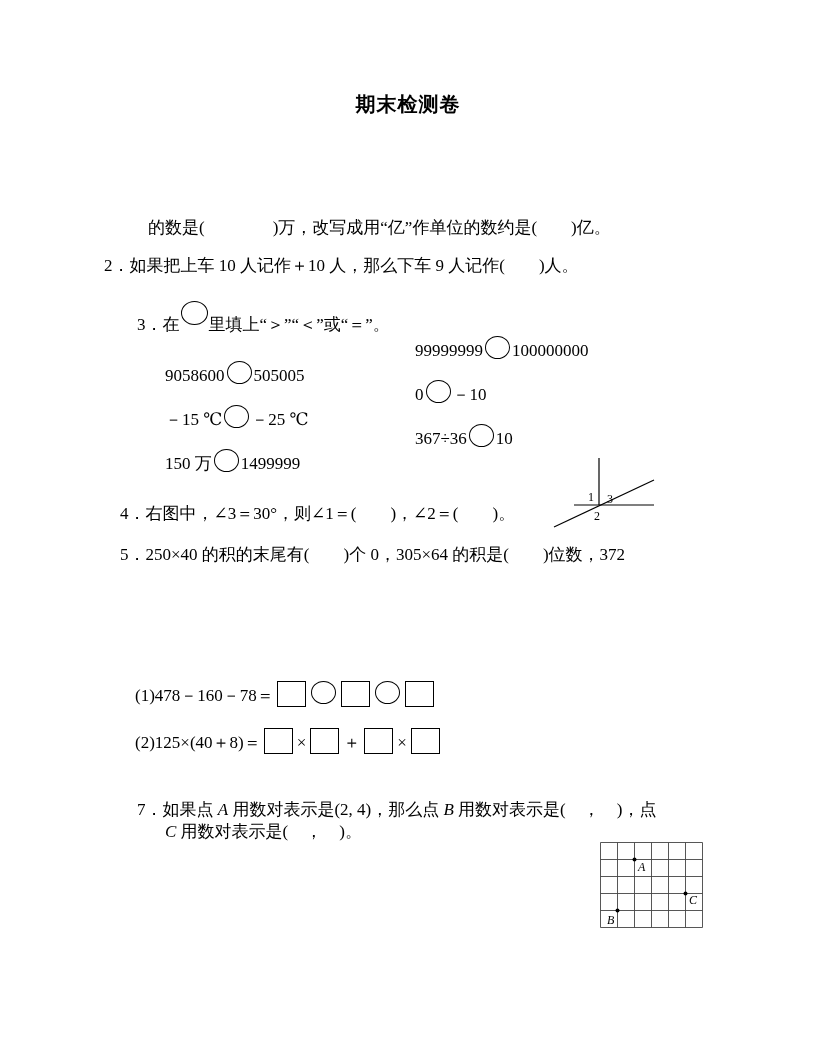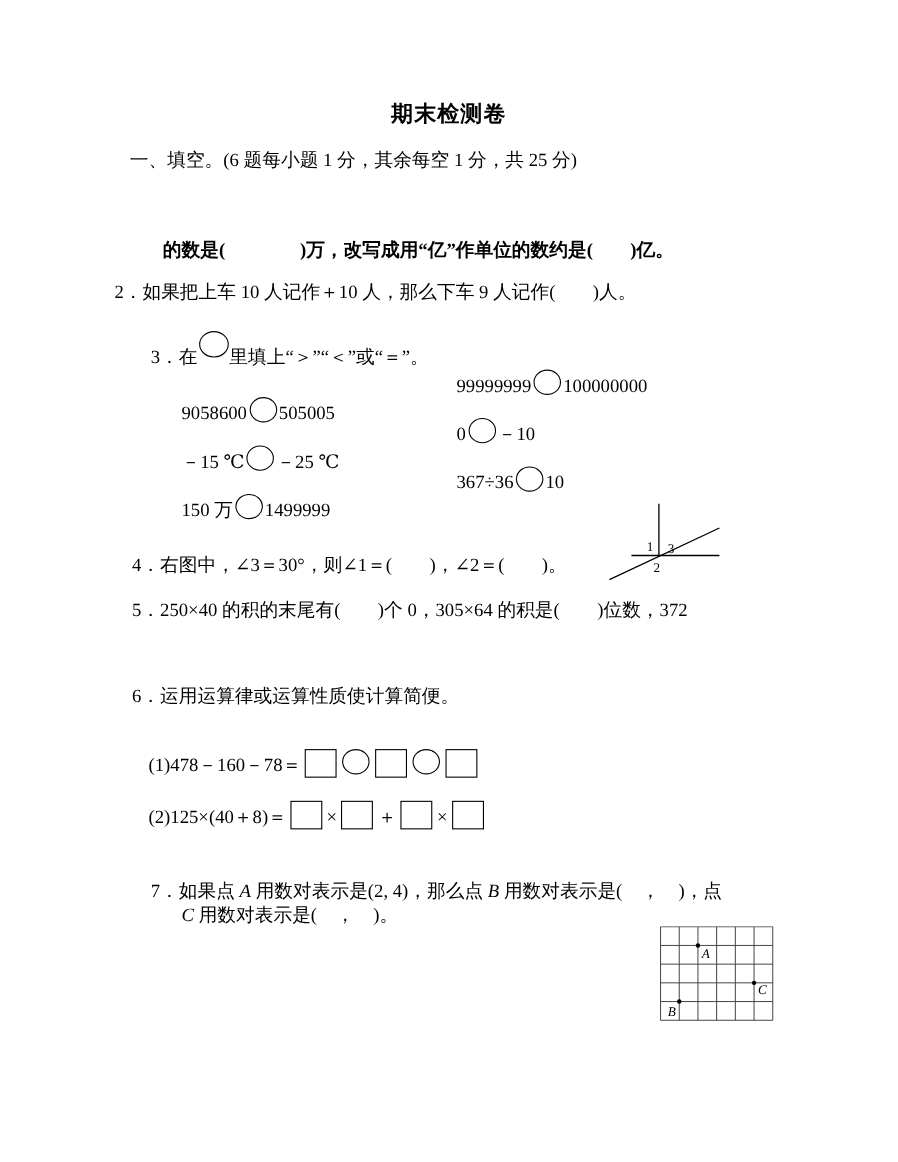--- a/index.html
+++ b/index.html
@@ -29,23 +29,22 @@
   .op{margin:0 1px;}
   svg text{font-family:"Liberation Serif","DejaVu Serif",serif;}
 </style>
 </head>
 <body>
 
 <div class="page">
 
   <div class="abs title" style="top:90px;">期末检测卷</div>
 
-  <div class="abs" style="left:118px;top:134px;">一、填空。(6 题每小题 1 分，其余每空 1 分，共 25 分)</div>
 
-  <div class="abs" style="left:148px;top:216px;font-weight:bold;">的数是(　　　　)万，改写成用“亿”作单位的数约是(　　)亿。</div>
+  <div class="abs" style="left:148px;top:216px;">的数是(　　　　)万，改写成用“亿”作单位的数约是(　　)亿。</div>
 
   <div class="abs" style="left:104px;top:254px;">2．如果把上车 10 人记作＋10 人，那么下车 9 人记作(　　)人。</div>
 
   <div class="abs" style="left:120px;top:276px;">
     <span>3．在</span><span class="circle raised"></span><span>里填上“＞”“＜”或“＝”。</span>
   </div>
 
   <div class="abs" style="left:148px;top:336px;width:560px;">
     <span>9058600</span><span class="circle"></span><span>505005</span>
     <span class="rcol"><span>99999999</span><span class="circle"></span><span>100000000</span></span>
@@ -67,21 +66,20 @@
     <line x1="22" y1="53" x2="102" y2="53" stroke="#000" stroke-width="1.2"></line>
     <text x="36" y="49" font-size="12">1</text>
     <text x="55" y="51" font-size="12">3</text>
     <text x="42" y="68" font-size="12">2</text>
   </svg>
 
   <div class="abs" style="left:120px;top:502px;">4．右图中，∠3＝30°，则∠1＝(　　)，∠2＝(　　)。</div>
 
   <div class="abs" style="left:120px;top:543px;">5．250×40 的积的末尾有(　　)个 0，305×64 的积是(　　)位数，372</div>
 
-  <div class="abs" style="left:120px;top:621px;">6．运用运算律或运算性质使计算简便。</div>
 
   <div class="abs" style="left:118px;top:656px;">
     <span>(1)478－160－78＝</span><span class="box"></span><span class="circle"></span><span class="box"></span><span class="circle"></span><span class="box"></span>
   </div>
 
   <div class="abs" style="left:118px;top:703px;font-family:Liberation Serif, serif;">
     <span>(2)125×(40＋8)＝</span><span class="box"></span><span class="op">×</span><span class="box"></span><span class="op">＋</span><span class="box"></span><span class="op">×</span><span class="box"></span>
   </div>
 
   <div class="abs" style="left:120px;top:773px;">

